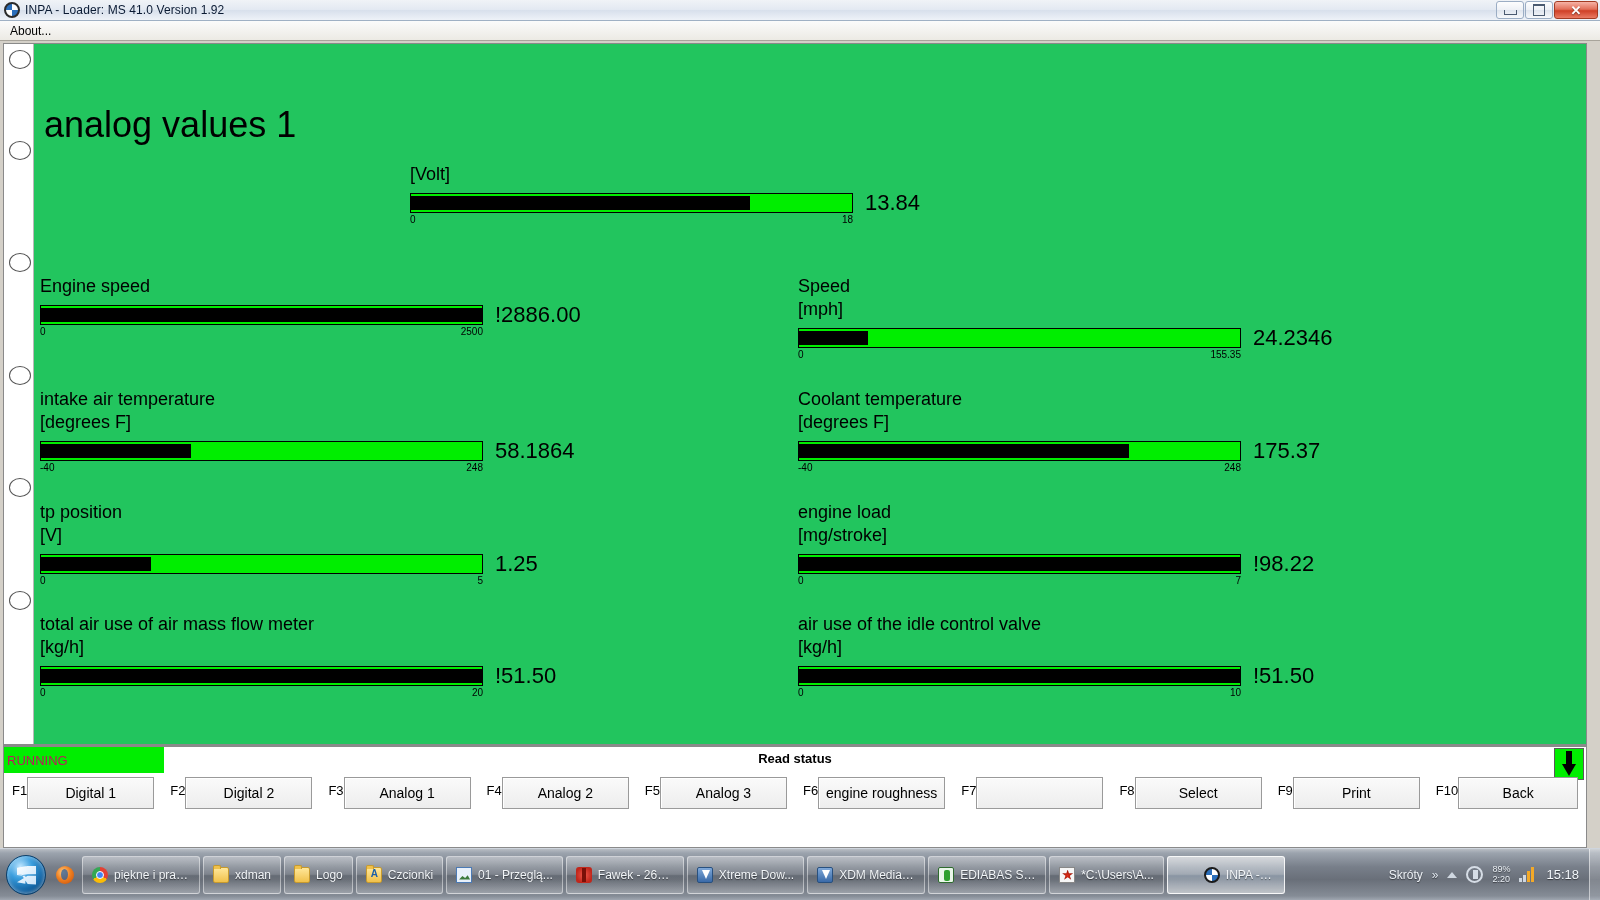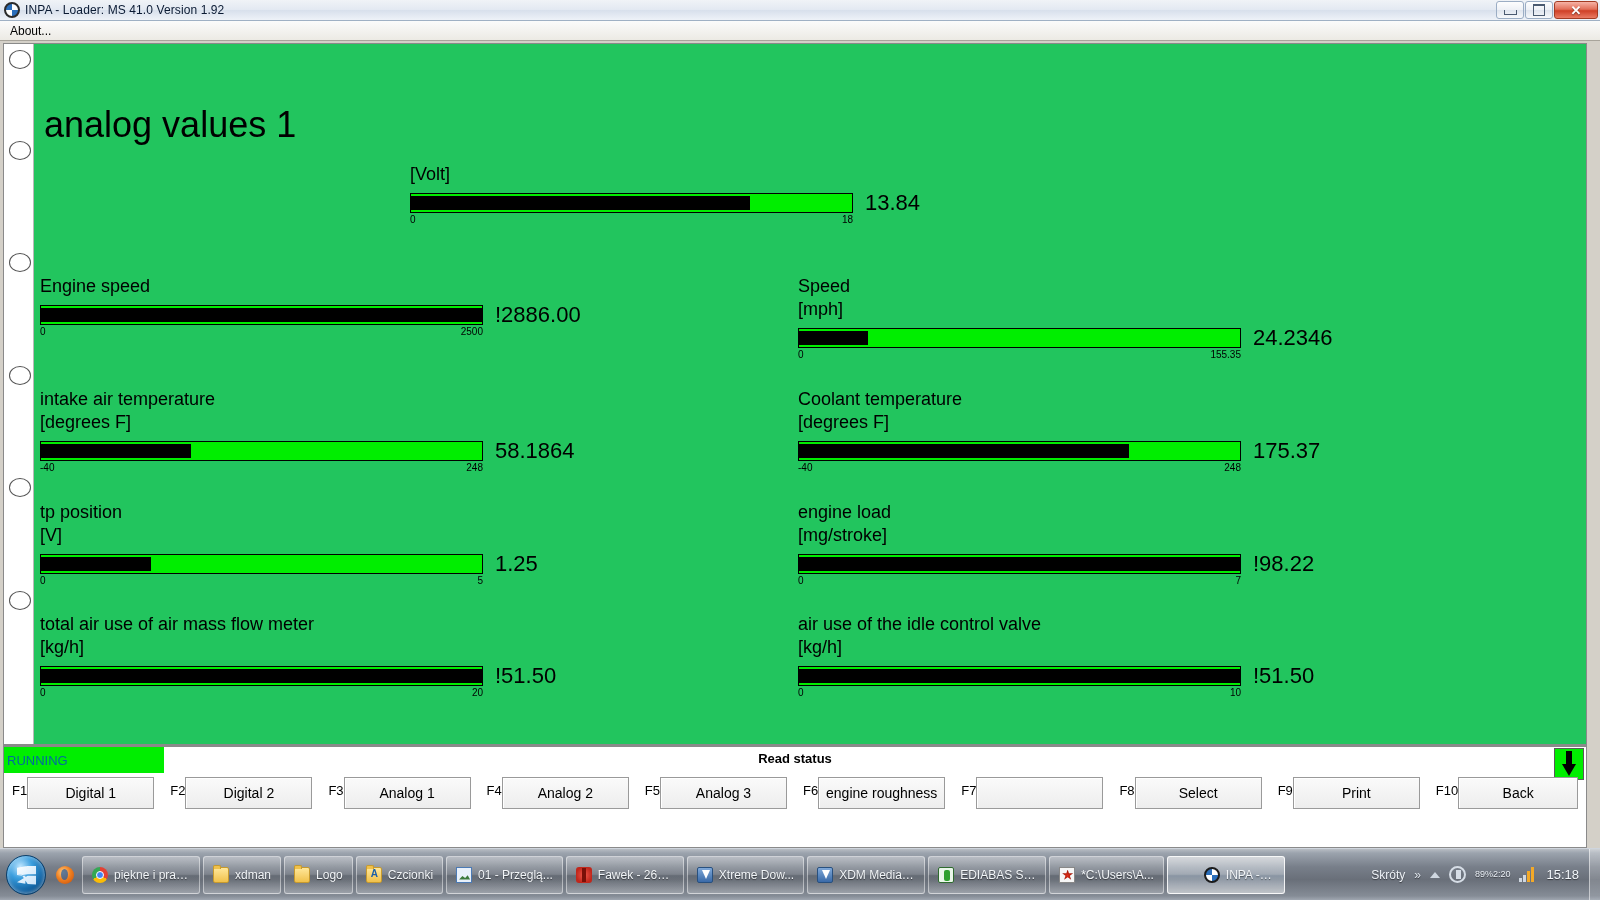--- a/index.html
+++ b/index.html
@@ -165,21 +165,21 @@
     border-top: 3px solid #8a8a8a;
     box-sizing: border-box;
   }
   .status-row {
     position: relative; height: 26px; width: 100%;
   }
   .running-badge {
     position: absolute; left: 0; top: 0;
     width: 160px; height: 26px;
     background: #00ee00;
-    color: #0369a1; font-size: 13px;
+    color: #be185d; font-size: 13px;
     display: flex; align-items: center; padding-left: 3px;
     box-sizing: border-box;
   }
   .read-status {
     position: absolute; left: 0; right: 0; top: 4px;
     text-align: center; font-size: 13px; color: #000; font-weight: bold;
   }
   .scroll-arrow {
     position: absolute; right: 2px; top: 1px;
     width: 30px; height: 32px;
@@ -379,21 +379,21 @@
   }
   .tray-icn { width: 17px; height: 17px; position: relative; }
   .tray-icn.action {
     border-radius: 50%; border: 2px solid #d6dde6; box-sizing: border-box;
   }
   .tray-icn.action::after {
     content: ""; position: absolute; left: 5px; top: 2px;
     width: 5px; height: 9px; background: #d6dde6;
   }
   .batt {
-    display: flex; flex-direction: row; justify-content: center;
+    display: flex; flex-direction: column; justify-content: center;
     line-height: 1.05;
   }
   .batt span { font-size: 9px; color: #e9eef4; text-shadow: 0 1px 1px rgba(0,0,0,.5); }
   .net-bars {
     display: flex; align-items: flex-end; gap: 1px; height: 15px;
   }
   .net-bars i {
     display: block; width: 3px; background: #f3a928;
   }
   .net-bars i:nth-child(1) { height: 4px; background: #cfd7e0; }

